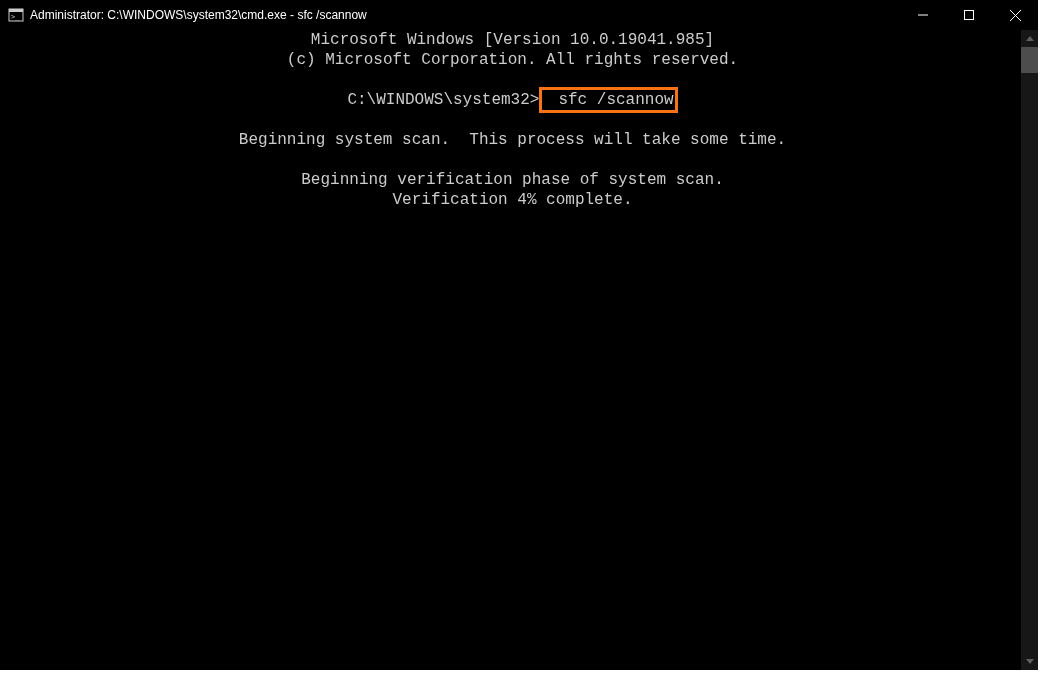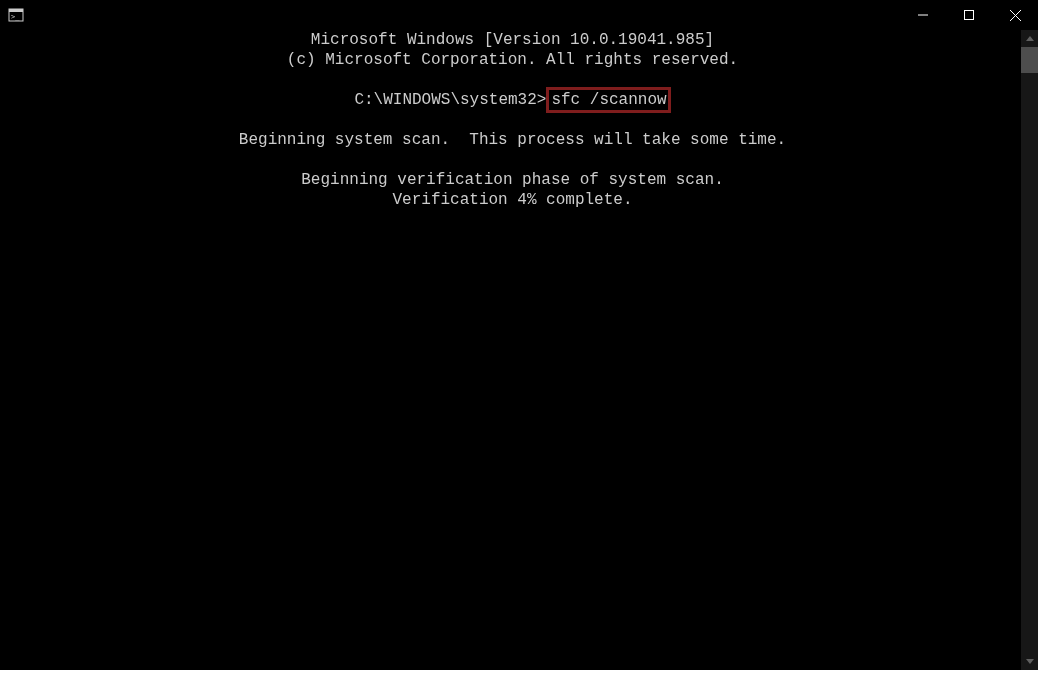--- a/index.html
+++ b/index.html
@@ -60,22 +60,22 @@
       color: #ccc;
       font-family: Consolas, "Courier New", monospace;
       font-size: 16px;
       line-height: 20px;
       padding: 0 0 0 4px;
       white-space: pre;
     }
     .terminal .line { display: block; }
     .highlight-box {
       display: inline-block;
-      border: 3px solid #7f1d1d;
-      padding: 1px 1px 1px 2px;
+      border: 3px solid #f97316;
+      padding: 1px 1px 1px 16px;
       margin-top: -3px;
       margin-bottom: -3px;
       line-height: 18px;
     }
     .scrollbar {
       width: 17px;
       background: #171717;
       display: flex;
       flex-direction: column;
     }
@@ -106,20 +106,21 @@
 
 <div class="window">
   <div class="titlebar">
     <span class="titlebar-icon">
       <svg width="16" height="16" viewBox="0 0 16 16">
         <rect x="1" y="2" width="14" height="12" fill="none" stroke="#ccc" stroke-width="1"></rect>
         <rect x="1" y="2" width="14" height="3" fill="#ccc"></rect>
         <text x="3" y="12" font-size="7" fill="#ccc" font-family="monospace">&gt;_</text>
       </svg>
     </span>
+    <span class="titlebar-title">Administrator: C:\WINDOWS\system32\cmd.exe - sfc  /scannow</span>
     <span class="titlebar-spacer"></span>
     <div class="win-btn">
       <svg width="10" height="10" viewBox="0 0 10 10">
           <line x1="0" y1="5" x2="10" y2="5" stroke="#fff" stroke-width="1"></line>
         </svg>
     </div>
     <div class="win-btn">
       <svg width="10" height="10" viewBox="0 0 10 10">
           <rect x="0.5" y="0.5" width="9" height="9" fill="none" stroke="#fff" stroke-width="1"></rect>
         </svg>

